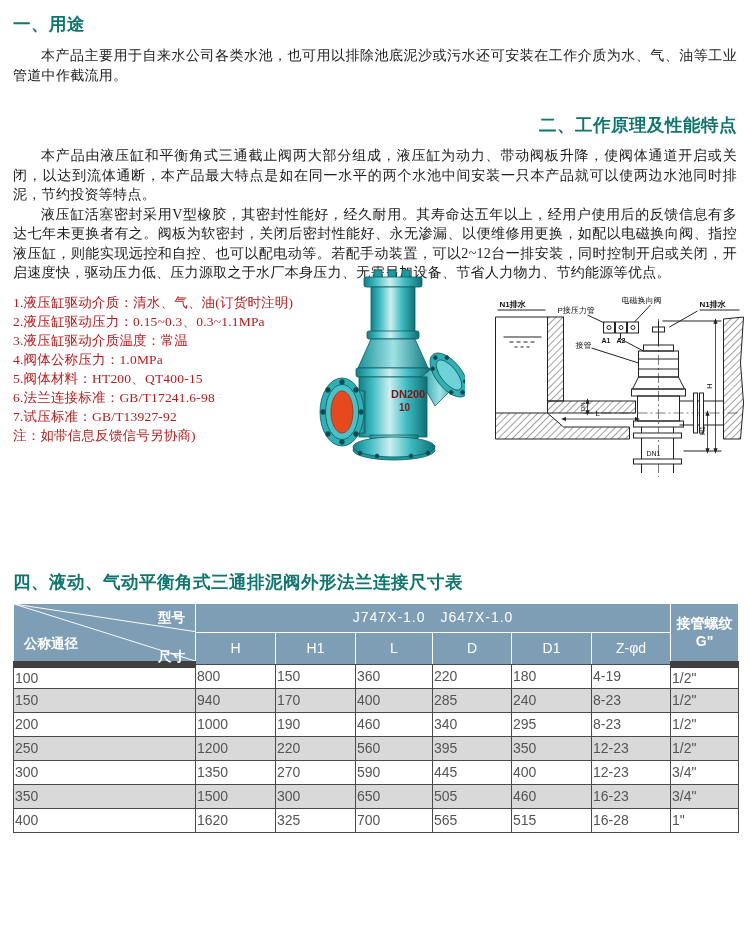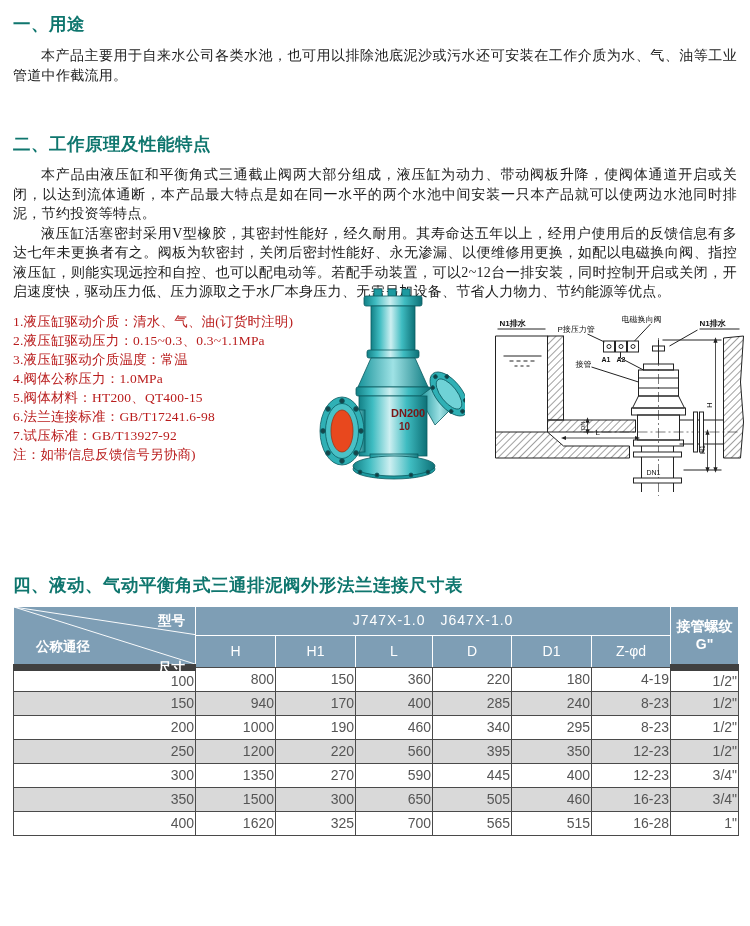--- a/index.html
+++ b/index.html
@@ -14,23 +14,23 @@
   body{
     width:750px;height:926px;background:#ffffff;overflow:hidden;
     font-family:"Liberation Sans",sans-serif;color:#1b1b1b;
   }
   .page{position:relative;width:750px;height:926px;padding:8px 13px 0;}
   .sec-heading{
     font-size:17.5px;font-weight:bold;color:#0f766e;margin:0;
     letter-spacing:0.5px;font-family:Liberation Sans, sans-serif;
   }
   #h1{margin:4px 0 10px;}
-  #h2{margin:47px 0 9px;}
+  #h2{margin:28px 0 9px;text-align:right;}
   #h3{margin:36px 0 10px;}
-  #h4{margin:6px 0 9px;}
+  #h4{margin:22px 0 9px;}
   .para{
     font-size:14px;line-height:19.5px;color:#1b1b1b;text-indent:2em;margin:0;
     font-family:"Liberation Serif",serif;letter-spacing:0.3px;text-align:justify;
   }
   .figures{position:relative;height:265px;}
   .param-list{
     position:absolute;left:0;top:10px;width:302px;
     font-family:"Liberation Serif",serif;font-size:13.5px;line-height:19px;
     color:#b91c1c;letter-spacing:0.2px;
   }
@@ -39,30 +39,30 @@
   table.dims{width:725px;border-collapse:collapse;table-layout:fixed;border:1.5px solid #4a4a4a;}
   .dims thead th{
     background:var(--table-header-bg,#7e9eb5);color:#fff;font-weight:normal;
     border:1px solid #fff;font-size:14px;
   }
   .dims thead tr.r1 th{height:29px;}
   .dims thead tr.r2 th{height:32px;}
   .dims thead tr.r2 th{border-bottom:1px solid #4a4a4a;}
   .dims thead th[rowspan]{border-bottom:7px solid #404040;font-weight:bold;}
   .dims tbody td{
-    border:1px solid #4a4a4a;text-align:right;color:#555;
+    border:1px solid #4a4a4a;text-align:left;color:#555;
     font-size:14px;height:24px;
   }
   .dims tbody tr:nth-child(even){background:var(--table-alt-row,#d9d9d9);}
   .corner{position:relative;padding:0;}
   .corner svg{position:absolute;left:0;top:0;width:100%;height:100%;}
   .corner span{position:absolute;font-size:13.5px;color:#fff;}
   .c-top{right:10px;top:5px;}
-  .c-mid{right:10px;top:52px;}
-  .c-bot{left:22px;bottom:8px;}
+  .c-mid{right:10px;top:44px;}
+  .c-bot{left:10px;bottom:8px;}
   .model-cell{letter-spacing:1px;}
   .thread-cell{font-size:13px;}
 </style>
 </head>
 <body>
 
 <div class="page">
 
   <h2 id="h1" class="sec-heading">一、用途</h2>
   <p class="para">本产品主要用于自来水公司各类水池，也可用以排除池底泥沙或污水还可安装在工作介质为水、气、油等工业管道中作截流用。</p>

